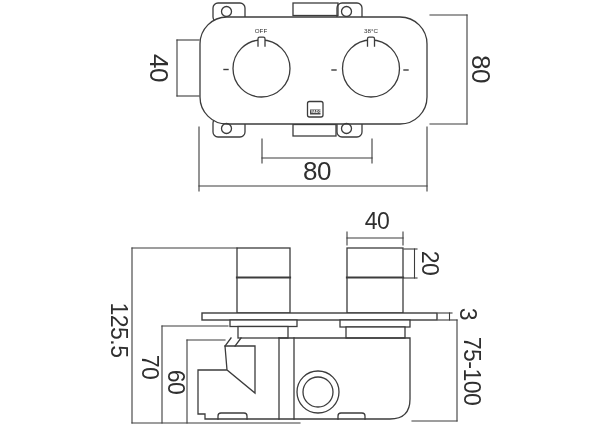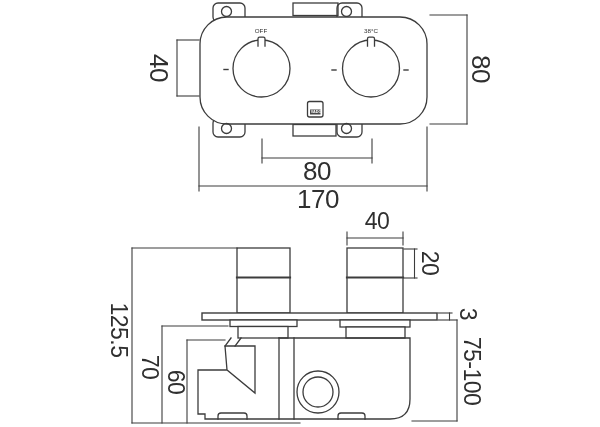--- a/index.html
+++ b/index.html
@@ -167,21 +167,20 @@
       </g>
     </g>
   </svg>
 
   <div class="tiny" style="left:261px;top:31px;">OFF</div>
   <div class="tiny" style="left:371px;top:31px;">38°C</div>
   <div class="micro" style="left:315.5px;top:112px;">VADO</div>
   <div class="dim front rot" style="left:159px;top:68px;">40</div>
   <div class="dim front rot" style="left:481px;top:69px;">80</div>
   <div class="dim front" style="left:317px;top:171px;">80</div>
-  <div class="dim front" style="left:318px;top:199px;">170</div>
 
   <div class="dim side" style="left:377px;top:221px;">40</div>
   <div class="dim side rot" style="left:429px;top:263px;">20</div>
   <div class="dim side rot" style="left:118px;top:330px;">125.5</div>
   <div class="dim side rot" style="left:149px;top:367px;">70</div>
   <div class="dim side rot" style="left:175px;top:382px;">60</div>
   <div class="dim side rot" style="left:467px;top:314px;">3</div>
   <div class="dim side rot" style="left:471px;top:371px;">75-100</div>
 
 </div>

